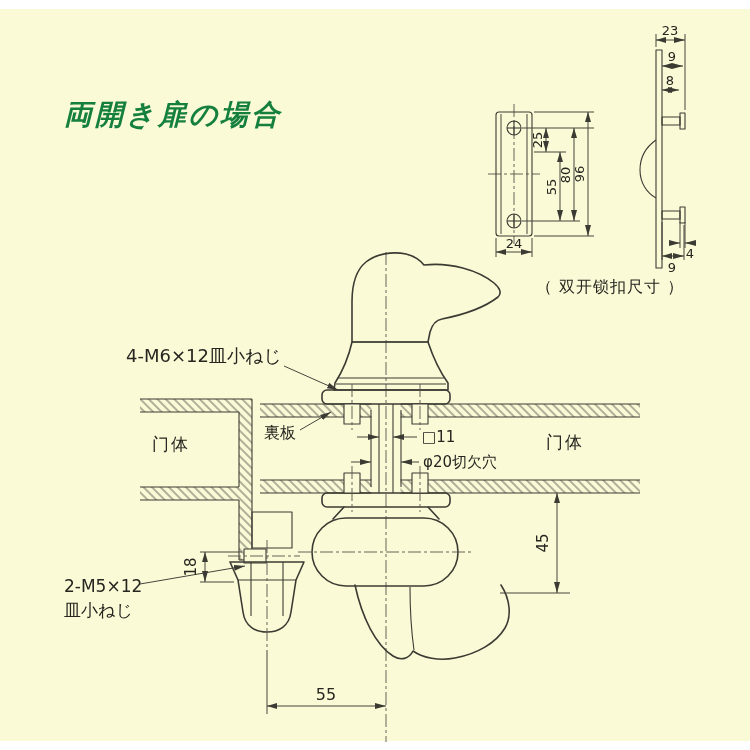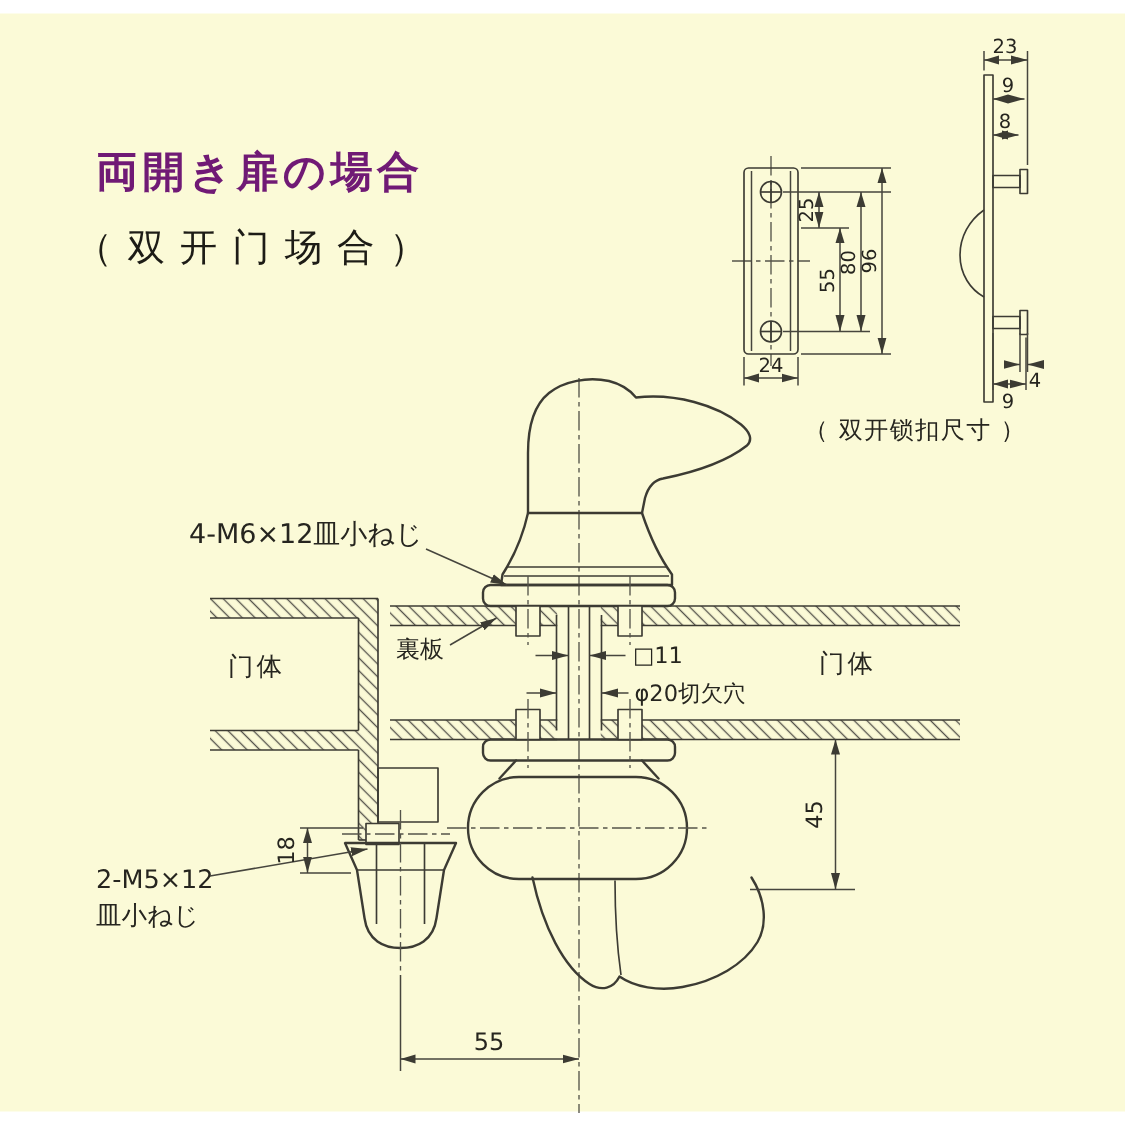--- a/index.html
+++ b/index.html
@@ -2,39 +2,38 @@
 <html style="--bg: #FBFAD7; --line: #3C3B33;"><head>
 <meta charset="utf-8">
 <style>
   :root{ --bg:#FBFAD7; --line:#3C3B33; }
   html,body{ margin:0; padding:0; }
   body{ font-family:"DejaVu Sans","Liberation Sans",sans-serif; }
   .canvas{ position:relative; width:750px; height:750px; background:var(--bg); overflow:hidden; }
   .band{ position:absolute; left:0; width:750px; height:9px; background:#ffffff; }
   .band.top{ top:0; } .band.bottom{ bottom:0; }
   .title-jp{ position:absolute; left:64px; top:96px; font-size:28px; font-weight:bold;
-             letter-spacing:3px; color:#701a75; }
+             letter-spacing:3px; color:#15803d;font-style:italic; }
   .title-cn{ position:absolute; left:50px; top:148px; font-size:25px; letter-spacing:1px; color:#1d1c16; }
   svg{ position:absolute; left:0; top:0; }
   svg text{ fill:#26251f; font-family:"DejaVu Sans","Liberation Sans",sans-serif; }
   .t13{ font-size:13px } .t15{ font-size:15px } .t16{ font-size:16px } .t17{ font-size:17px } .t18{ font-size:18px }
   .ol{ fill:none; stroke:var(--line); stroke-width:1.6; stroke-linejoin:round; stroke-linecap:round; }
   .tl{ fill:none; stroke:var(--line); stroke-width:1.1; stroke-linejoin:round; }
   .dim{ fill:none; stroke:#46453d; stroke-width:1; }
   .cl{ fill:none; stroke:#55544a; stroke-width:0.9; stroke-dasharray:13 3 3 3; }
 </style>
 </head>
 <body>
 
 <div class="canvas">
   <div class="band top"></div>
   <div class="band bottom"></div>
 
   <div class="title-jp">両開き扉の場合</div>
-  <div class="title-cn">（ 双 开 门 场 合 ）</div>
 
   <svg width="750" height="750" viewBox="0 0 750 750">
     <defs>
       <pattern id="hatch" width="6" height="6" patternUnits="userSpaceOnUse" patternTransform="rotate(45)">
         <line x1="0" y1="3" x2="6" y2="3" stroke="#56544c" stroke-width="0.9"></line>
       </pattern>
       <pattern id="xhatch" width="5" height="5" patternUnits="userSpaceOnUse" patternTransform="rotate(45)">
         <path d="M0,0 H5 M0,0 V5" stroke="#56544c" stroke-width="0.8" fill="none"></path>
       </pattern>
       <pattern id="dots" width="6" height="6" patternUnits="userSpaceOnUse">

